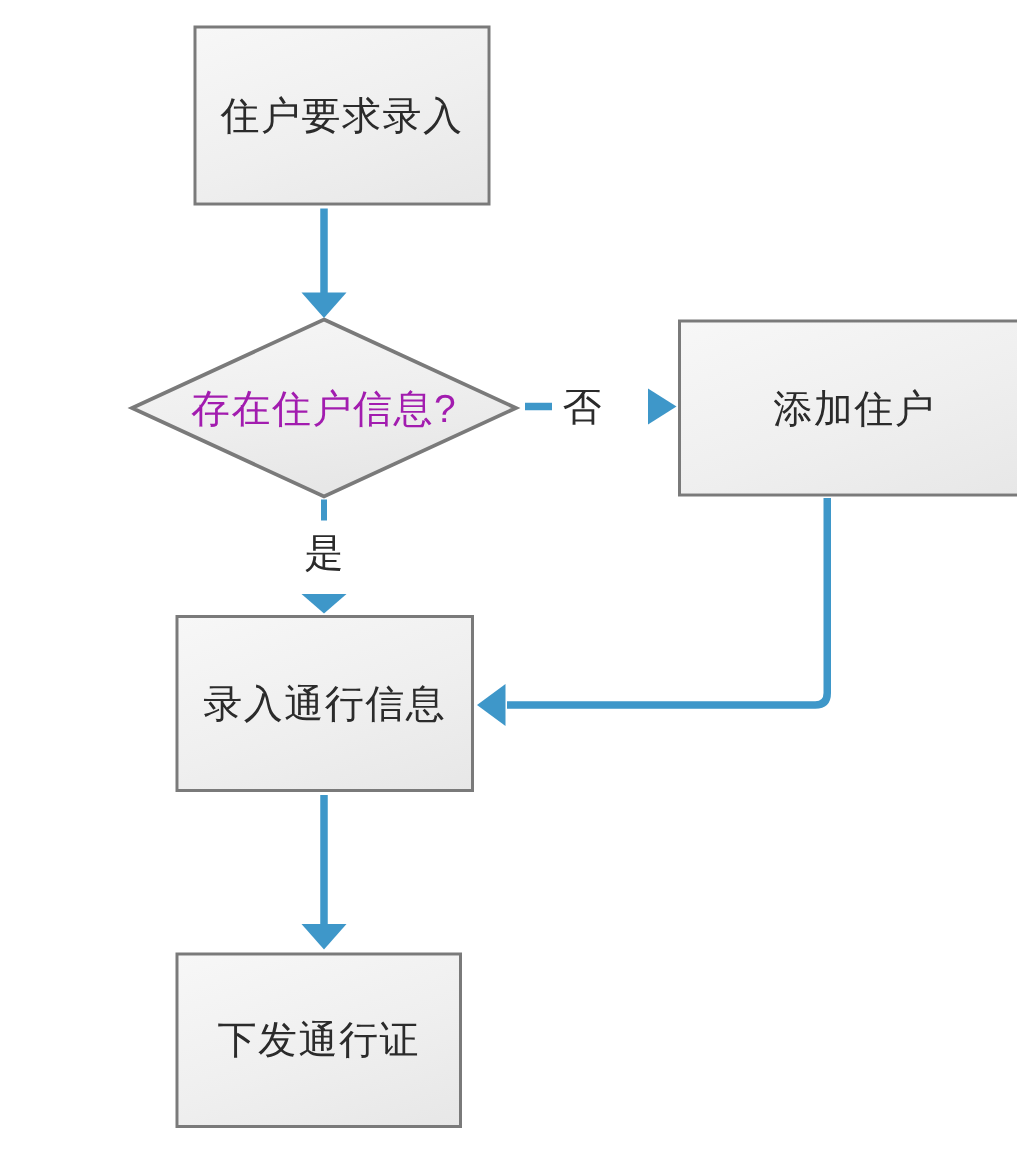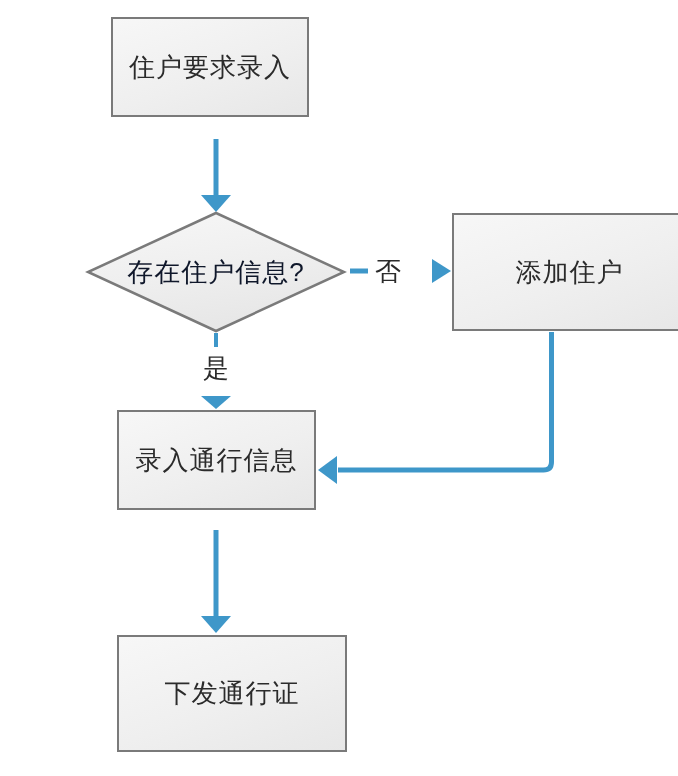--- a/index.html
+++ b/index.html
@@ -28,35 +28,35 @@
     border: 2px solid #7a7a7a;
     background: linear-gradient(160deg, #f7f7f7 0%, #efefef 55%, #e7e7e7 100%);
     display: flex;
     align-items: center;
     justify-content: center;
     font-size: 26px;
     color: #2b2b2b;
     letter-spacing: 1px;
     text-align: center;
   }
-  .node-start   { left: 111px; top: 17px;  width: 198px; height: 100px; }
+  .node-start   { left: 129px; top: 17px;  width: 198px; height: 120px; }
   .node-add     { left: 452px; top: 213px; width: 235px; height: 118px; }
-  .node-enter   { left: 117px; top: 410px; width: 199px; height: 100px; }
-  .node-issue   { left: 117px; top: 635px; width: 230px; height: 117px; text-align: right; }
+  .node-enter   { left: 117px; top: 410px; width: 199px; height: 118px; }
+  .node-issue   { left: 117px; top: 635px; width: 191px; height: 117px; text-align: right; }
   .diamond-label {
     position: absolute;
     left: 96px;
     top: 256px;
     width: 240px;
     height: 32px;
     display: flex;
     align-items: center;
     justify-content: center;
     font-size: 26px;
-    color: #0f172a;
+    color: #a21caf;
     letter-spacing: 1px;
   }
   .edge-label {
     position: absolute;
     transform: translate(-50%, -50%);
     background: #ffffff;
     padding: 2px 6px;
     font-size: 26px;
     color: #2b2b2b;
     line-height: 1;

